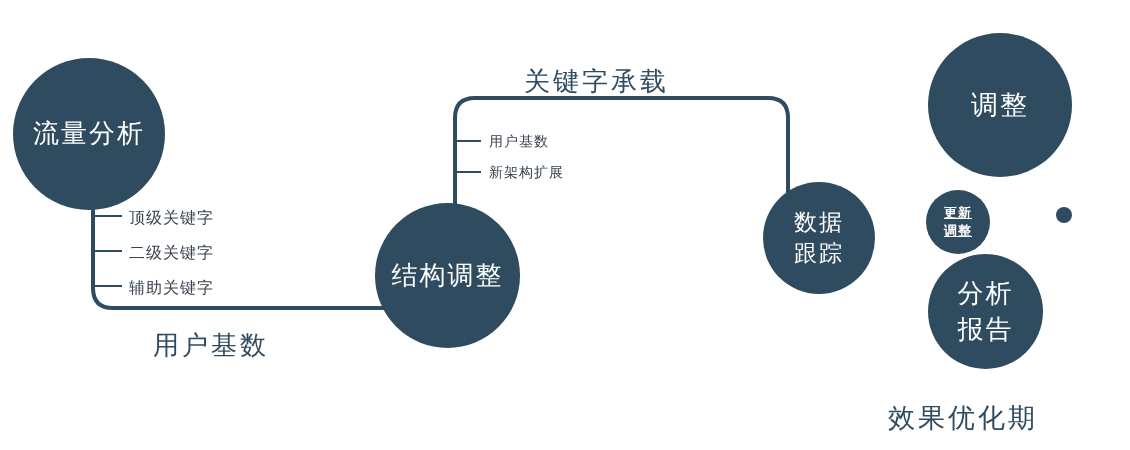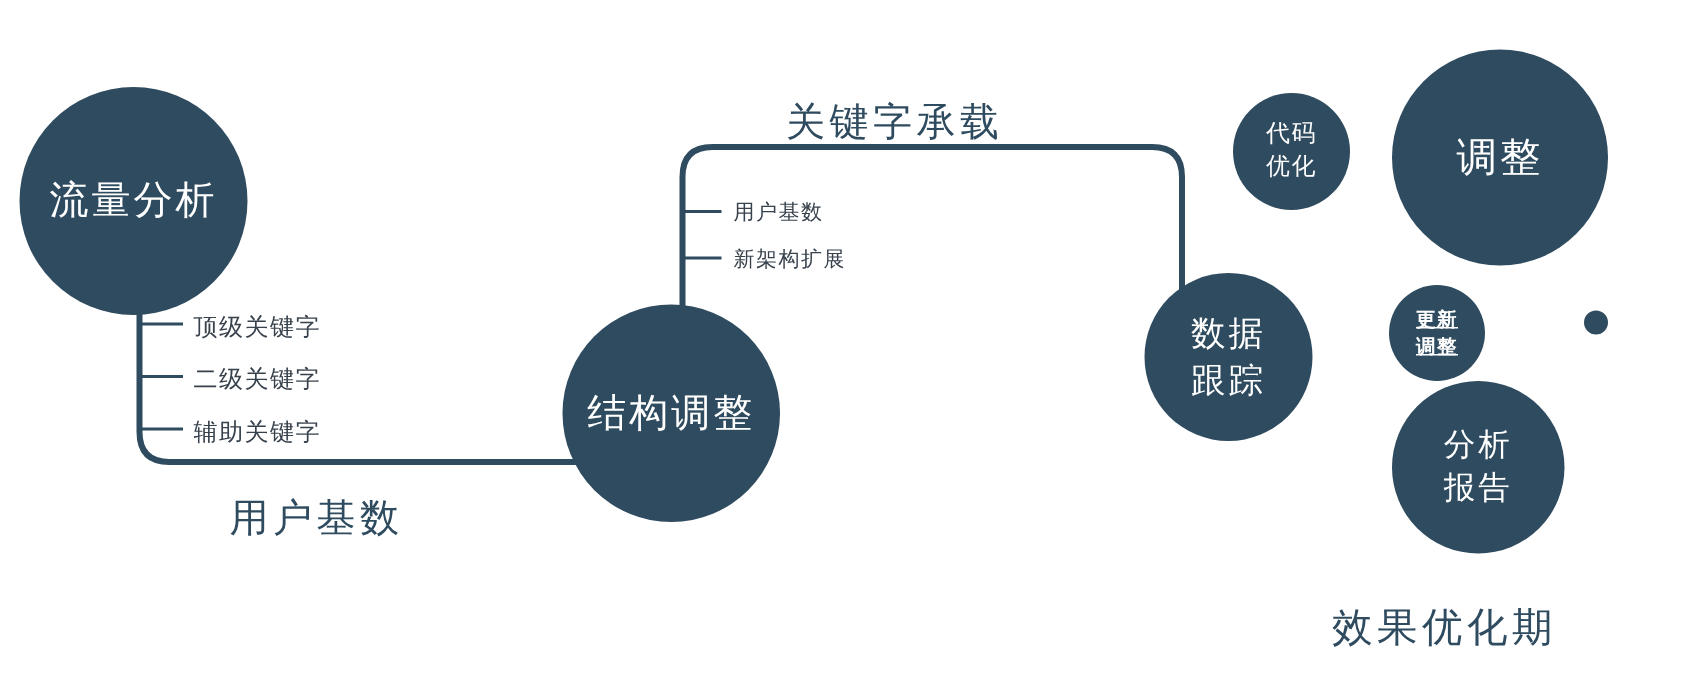--- a/index.html
+++ b/index.html
@@ -40,21 +40,21 @@
     letter-spacing: 2px;
   }
   .node span { display: block; }
 
   .n-traffic        { left: 13px;  top: 58px;  width: 152px; height: 152px; font-size: 26px; }
   .n-structure      { left: 375px; top: 203px; width: 145px; height: 145px; font-size: 26px; }
   .n-data-tracking  { left: 763px; top: 182px; width: 112px; height: 112px; font-size: 23px; }
   .n-code-opt       { left: 822px; top: 62px;  width: 78px;  height: 78px;  font-size: 16px; letter-spacing: 1px; }
   .n-link-adjust    { left: 928px; top: 33px;  width: 144px; height: 144px; font-size: 27px; }
   .n-update-adjust  { left: 926px; top: 190px; width: 64px;  height: 64px;  font-size: 13px; font-weight: bold; letter-spacing: 1px; text-decoration: underline; }
-  .n-analysis       { left: 928px; top: 254px; width: 115px; height: 115px; font-size: 21px; }
+  .n-analysis       { left: 928px; top: 254px; width: 115px; height: 115px; font-size: 26px; }
 
   .dot {
     position: absolute;
     left: 1056px; top: 207px;
     width: 16px; height: 16px;
     border-radius: 50%;
     background: var(--primary);
   }
 
   .edge-label {
@@ -110,24 +110,20 @@
 
   <div class="node n-structure">
     <span>结构调整</span>
   </div>
 
   <div class="node n-data-tracking">
     <span>数据</span>
     <span>跟踪</span>
   </div>
 
-  <div class="node n-code-opt">
-    <span>代码</span>
-    <span>优化</span>
-  </div>
 
   <div class="node n-link-adjust">
     <span>调整</span>
   </div>
 
   <div class="node n-update-adjust">
     <span>更新</span>
     <span>调整</span>
   </div>
 

